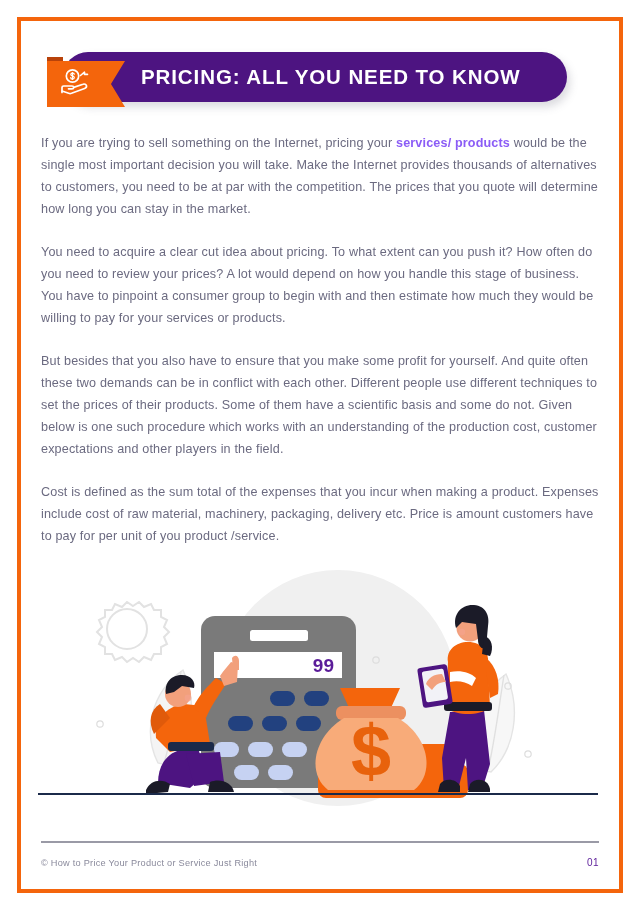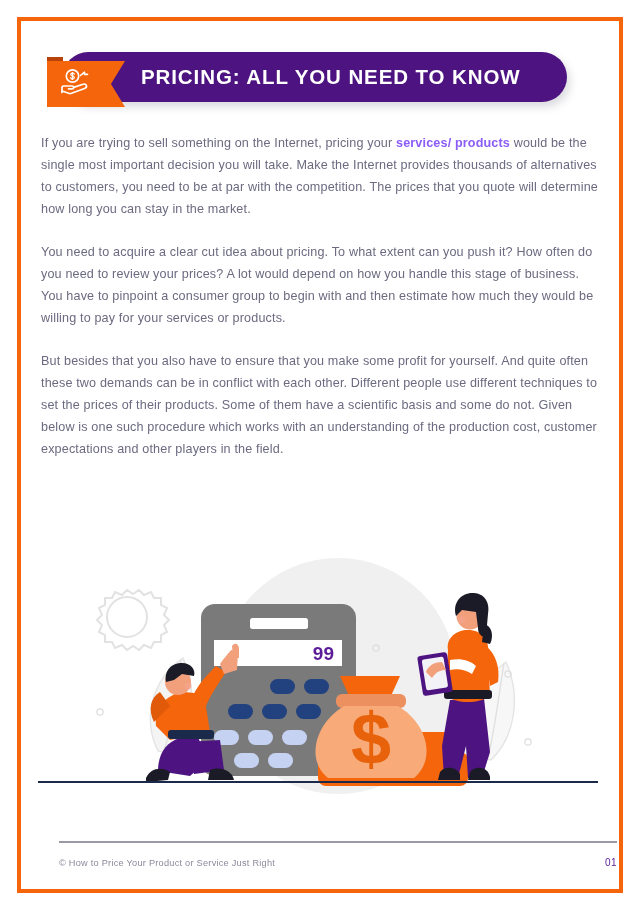--- a/index.html
+++ b/index.html
@@ -117,33 +117,32 @@
   }
   .para b, .para strong {
     color: #8b5cf6;
     font-weight: bold;
   }
 
   
   .illustration {
     position: absolute;
     left: -3px;
-    top: 508px;
+    top: 520px;
     width: 560px;
     height: 260px;
   }
   .illustration svg { display: block; }
 
   
   .footer {
     position: absolute;
     left: 0;
     bottom: 10px;
     width: 558px;
-    margin-left: 18px;
   }
   .footer-rule {
     width: 100%;
     height: 2px;
     background: #9A9AA6;
   }
   .footer-row {
     display: flex;
     align-items: center;
     justify-content: space-between;
@@ -190,20 +189,21 @@
             <path d="M14.7 19.4 L24.0 16.2 C25.6 15.6 27.0 16.4 27.4 17.6 C27.8 18.8 27.0 20.0 25.6 20.5 L12.5 25.3 C11.6 25.6 10.6 25.6 9.7 25.3 L3 23.0" fill="none" stroke="#ffffff" stroke-width="1.7" stroke-linecap="round" stroke-linejoin="round"></path>
           </svg>
         </div>
       </div>
     </div>
 
     <div class="body-copy">
       <p class="para"><span>If you are trying to sell something on the Internet, pricing your </span><strong>services/ products</strong><span> would be the single most important decision you will take. Make the Internet provides thousands of alternatives to customers, you need to be at par with the competition. The prices that you quote will determine how long you can stay in the market.</span></p>
       <p class="para"><span>You need to acquire a clear cut idea about pricing. To what extent can you push it? How often do you need to review your prices? A lot would depend on how you handle this stage of business. You have to pinpoint a consumer group to begin with and then estimate how much they would be willing to pay for your services or products.</span></p>
       <p class="para"><span>But besides that you also have to ensure that you make some profit for yourself. And quite often these two demands can be in conflict with each other. Different people use different techniques to set the prices of their products. Some of them have a scientific basis and some do not. Given below is one such procedure which works with an understanding of the production cost, customer expectations and other players in the field.</span></p>
+      <p class="para"><span>Cost is defined as the sum total of the expenses that you incur when making a product. Expenses include cost of raw material, machinery, packaging, delivery etc. Price is amount customers have to pay for per unit of you product /service.</span></p>
     </div>
 
     <div class="illustration">
       <svg viewBox="0 0 560 260" width="560" height="260">
 
         <g fill="none" stroke="#E6E6E6" stroke-width="1.4">
           <path d="M120 205 C105 175 112 135 145 112 C160 145 155 185 132 208 Z" fill="#F4F4F4" stroke="#E4E4E4"></path>
           <path d="M143 113 C140 140 135 175 126 205" stroke="#E0E0E0"></path>
           <path d="M175 212 C158 180 163 136 196 112 C214 148 207 190 184 214 Z" fill="#F7F7F7" stroke="#E4E4E4"></path>
           <path d="M290 95 C318 72 358 72 386 96 C360 128 318 132 292 110 Z" fill="#F2F2F2" stroke="#E4E4E4"></path>

